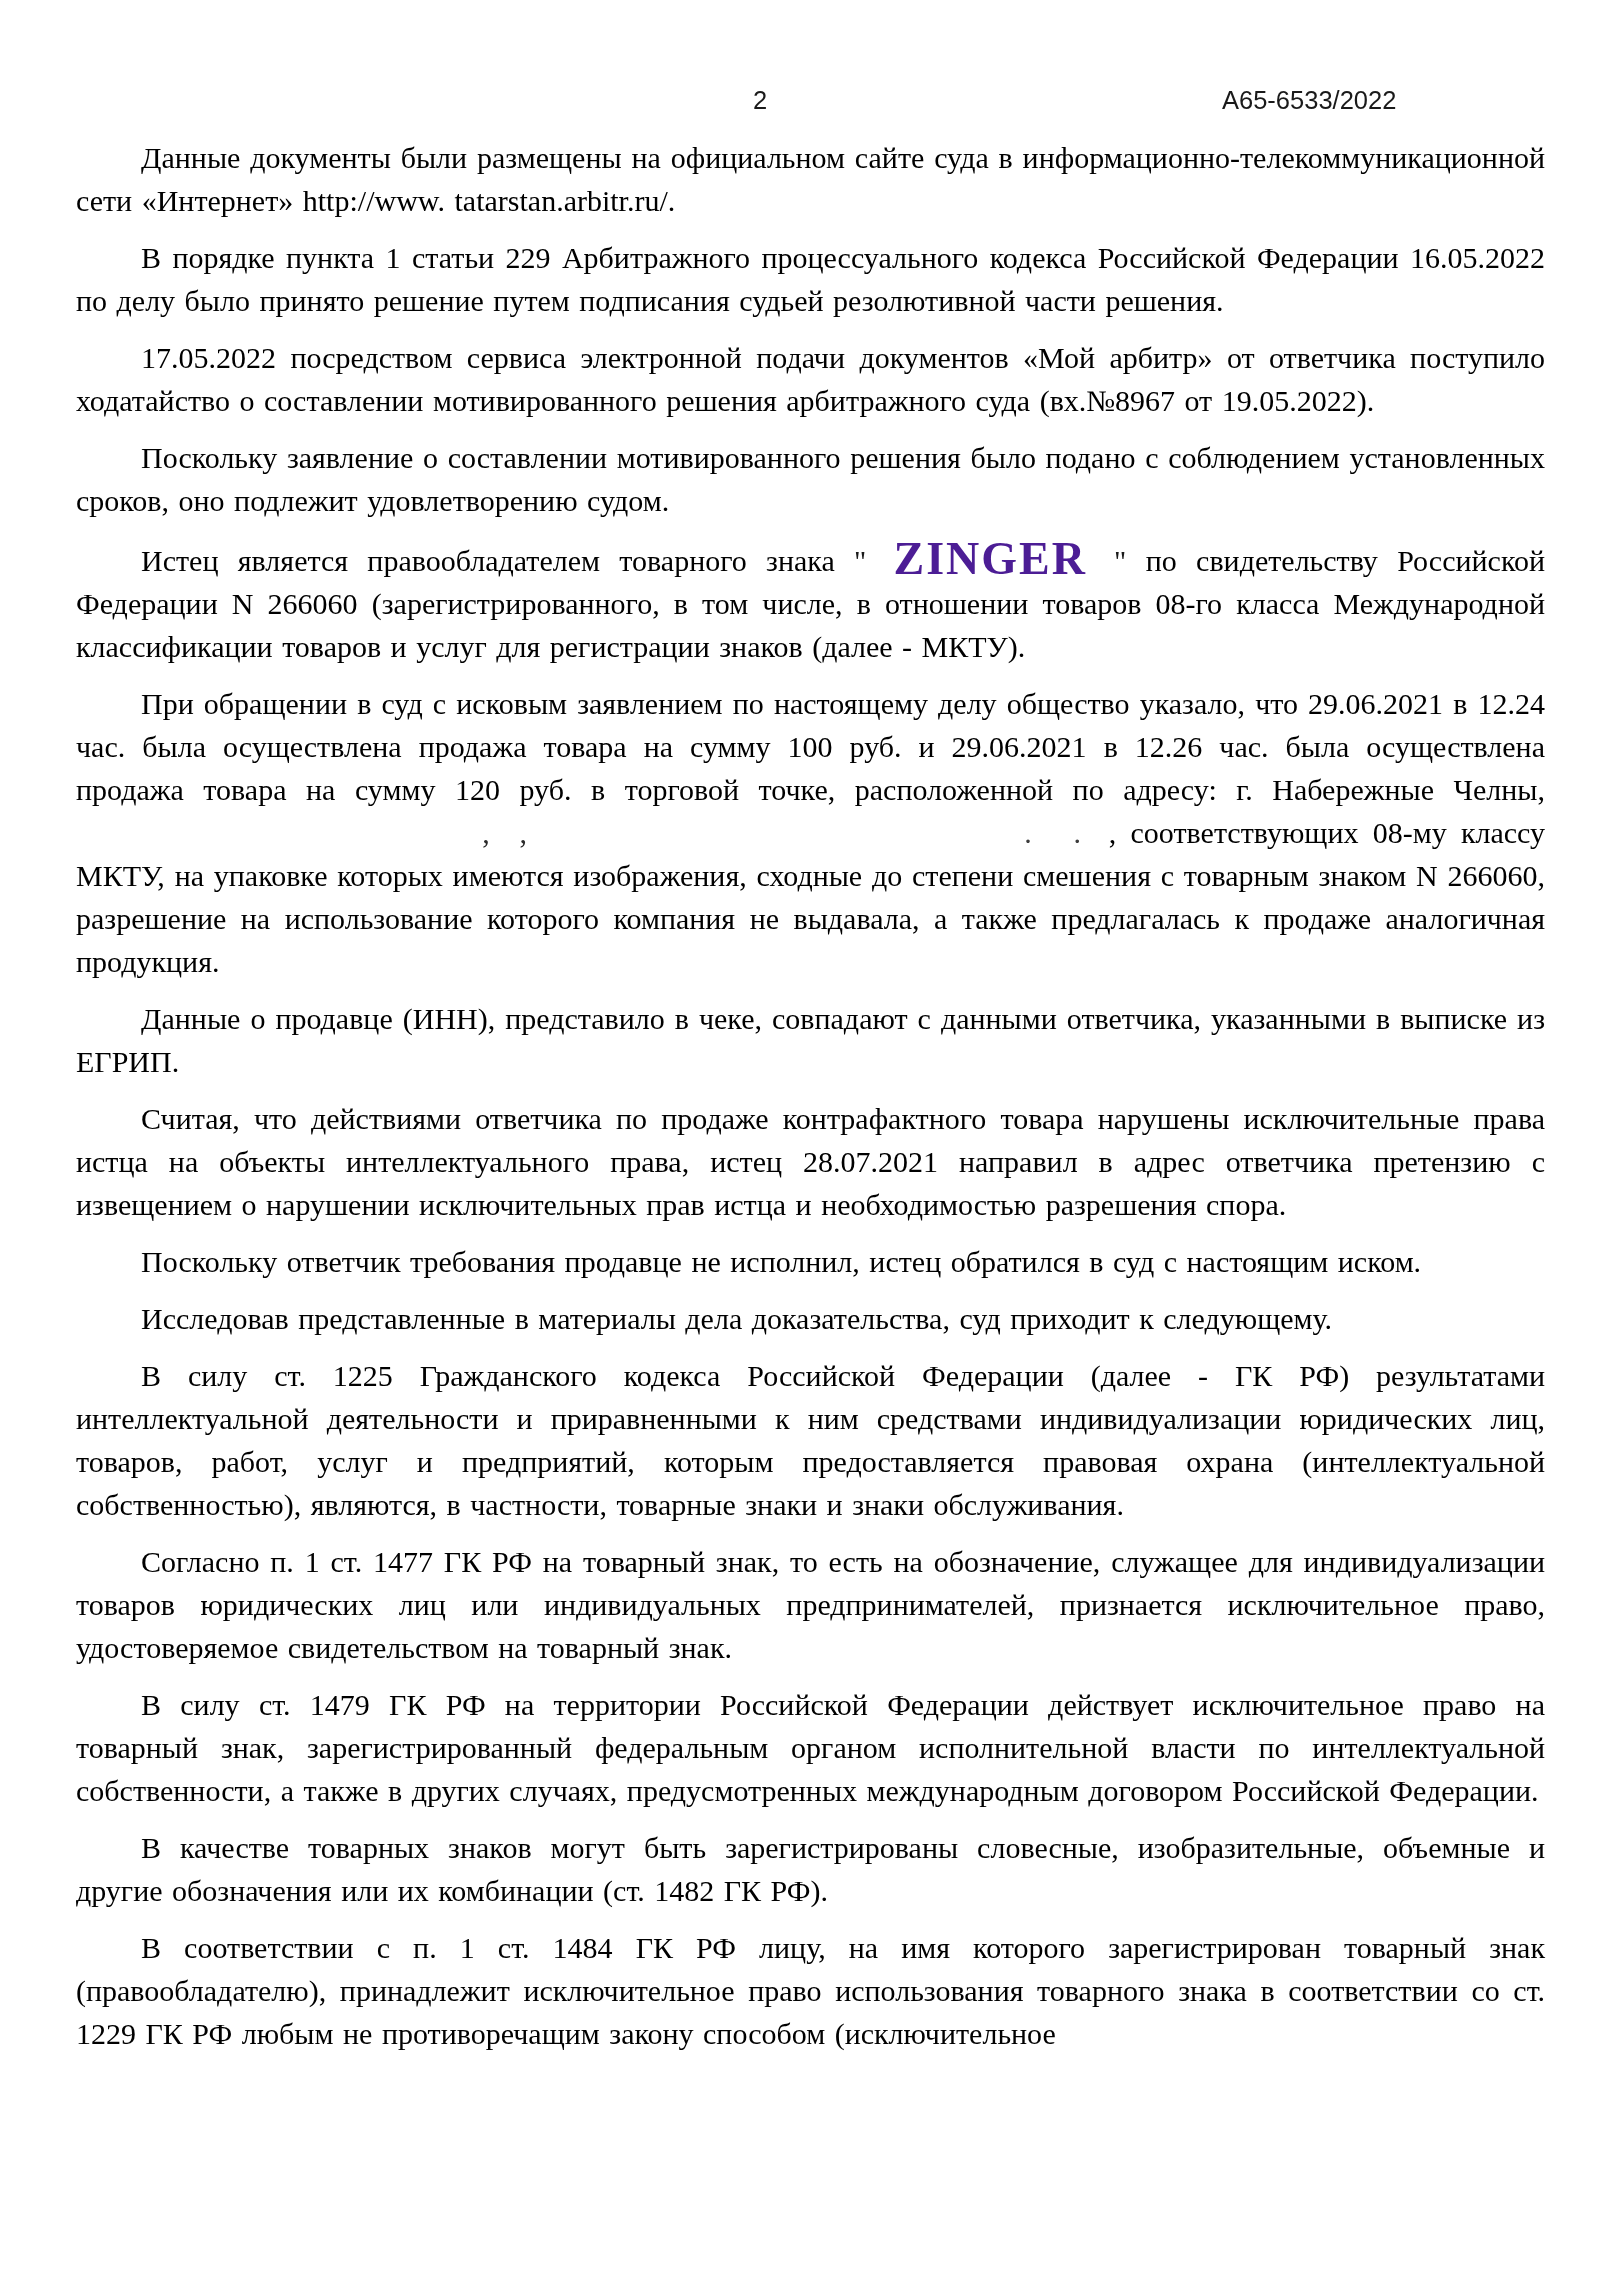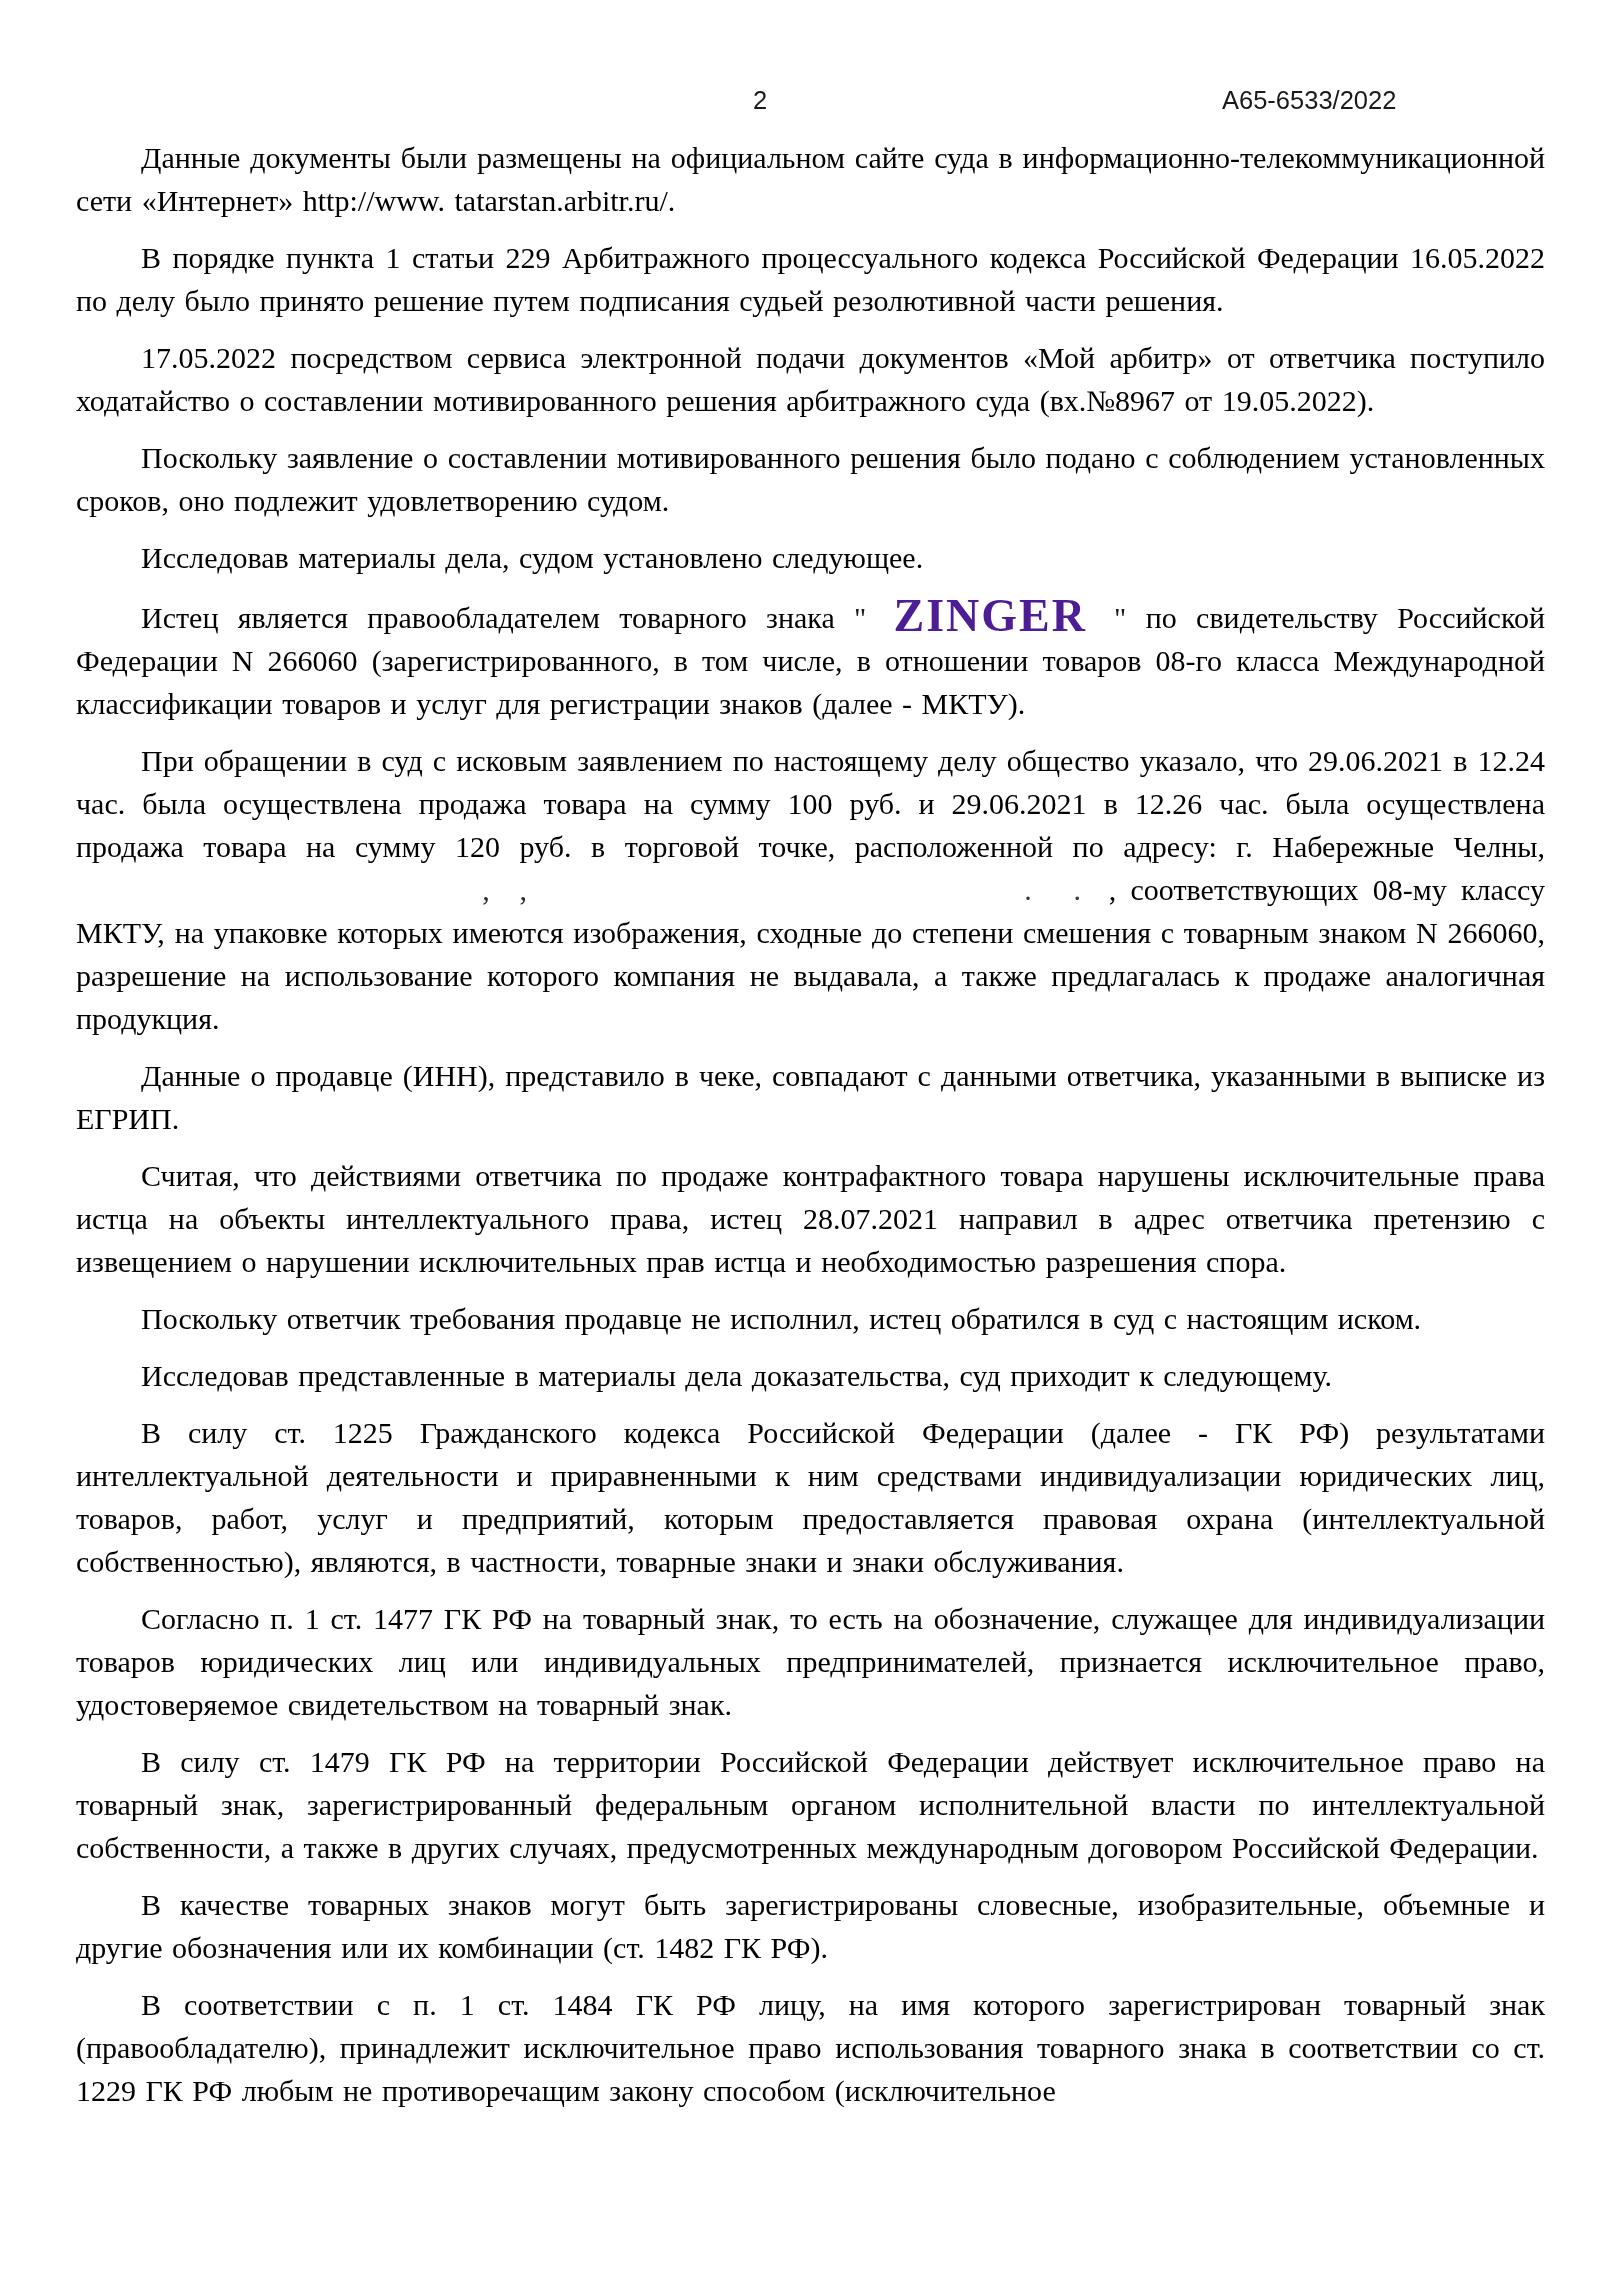--- a/index.html
+++ b/index.html
@@ -62,21 +62,20 @@
     <span class="page-num">2</span>
     <span class="case-num">А65-6533/2022</span>
   </div>
 
   <div class="body-text">
 
     <p>Данные документы были размещены на официальном сайте суда в информационно-телекоммуникационной сети «Интернет» http://www. tatarstan.arbitr.ru/.</p>
     <p>В порядке пункта 1 статьи 229 Арбитражного процессуального кодекса Российской Федерации 16.05.2022 по делу было принято решение путем подписания судьей резолютивной части решения.</p>
     <p>17.05.2022 посредством сервиса электронной подачи документов «Мой арбитр» от ответчика поступило ходатайство о составлении мотивированного решения арбитражного суда (вх.№8967 от 19.05.2022).</p>
     <p>Поскольку заявление о составлении мотивированного решения было подано с соблюдением установленных сроков, оно подлежит удовлетворению судом.</p>
-    <p>Исследовав материалы дела,  судом установлено следующее.</p>
 
     <p>
       <span>Истец является правообладателем товарного знака</span>
       <span class="tm-quote">"</span>
       <span class="tm">ZINGER</span>
       <span class="tm-quote">"</span>
       <span>по свидетельству Российской Федерации N 266060 (зарегистрированного, в том числе, в отношении товаров 08-го класса Международной классификации товаров и услуг для регистрации знаков (далее - МКТУ).</span>
     </p>
 
     <p>

